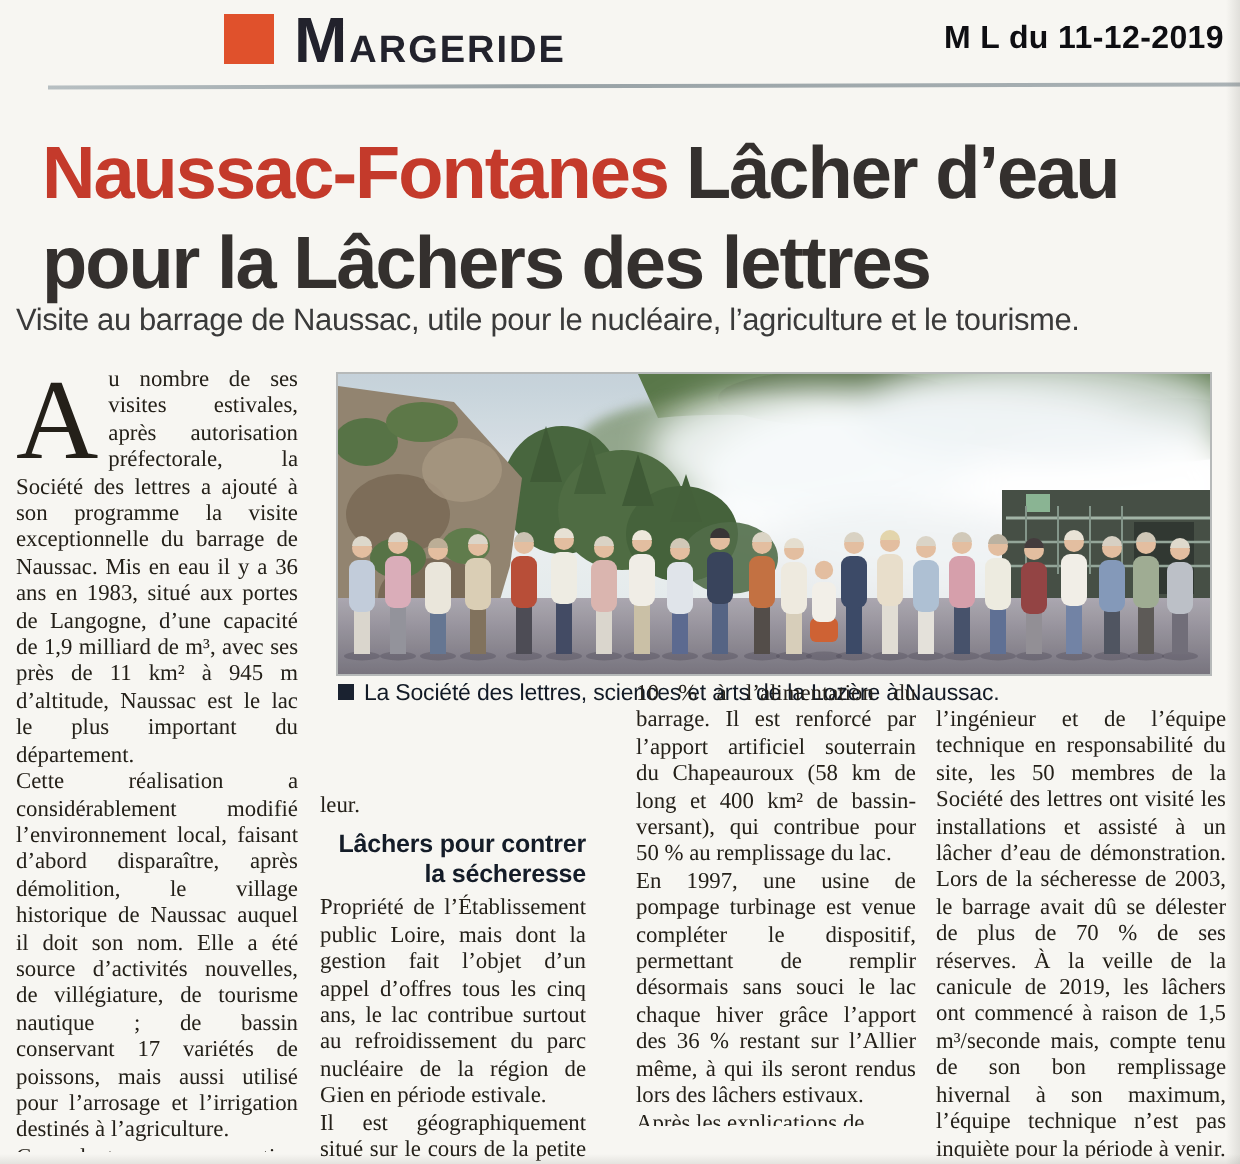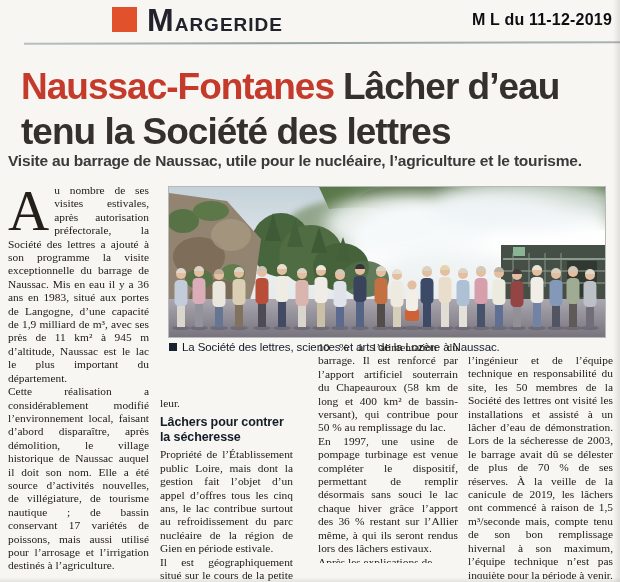--- a/index.html
+++ b/index.html
@@ -31,21 +31,21 @@
 
   
   .headline{
     position:absolute;left:7px;top:50px;width:608px;margin:14px;
     font-size:37px;line-height:45px;font-weight:700;letter-spacing:-1px;
     color:#34302e;
   }
   .headline .kicker{color:#c43a2b;margin-right:9px;}
   .standfirst{
     position:absolute;left:8px;top:151px;width:610px;
-    font-size:15.5px;line-height:19px;font-weight:700;color:#3a3a3a;letter-spacing:-.2px;
+    font-size:15.5px;line-height:19px;font-weight:400;color:#3a3a3a;letter-spacing:-.2px;
   }
 
   
   .col{
     position:absolute;
     font-family:"Liberation Serif",serif;
     font-size:11.4px;line-height:13.4px;text-align:justify;
     color:#242019;hyphens:auto;overflow:hidden;
   }
   .col p{margin:0;}
@@ -53,21 +53,21 @@
   .col-2{left:160px;top:357px;width:133px;height:222px;margin-top:40px;}
   .col-3{left:318px;top:341px;width:140px;height:222px;}
   .col-4{left:468px;top:354px;width:145px;height:225px;}
   .dropcap{
     float:left;font-size:57px;line-height:47px;
     padding:3px 5px 0 0;color:#242019;
   }
   .subhead{
     font-family:"Liberation Sans",sans-serif;
     font-weight:700;font-size:12.5px;line-height:15px;
-    color:#141c28;margin:5px 0 3px;text-align:left;letter-spacing:-.1px;
+    color:#141c28;margin:5px 0 3px;text-align:right;letter-spacing:-.1px;
   }
 
   
   .photo-frame{
     position:absolute;left:168px;top:186px;width:436px;height:150px;
     border:1px solid #b6b9b9;background:#dfe5e7;
   }
   .photo-frame svg{display:block;}
   .caption{
     position:absolute;left:169px;top:341px;width:438px;
@@ -87,21 +87,21 @@
 </head>
 <body>
 
 <div class="page">
 
   <div class="brand-square"></div>
   <div class="section-title">Margeride</div>
   <div class="edition-date">M L du 11-12-2019</div>
   <div class="header-rule"></div>
 
-  <h1 class="headline"><span class="kicker">Naussac-Fontanes</span><span>Lâcher d’eau</span><br><span>tenu la Société des lettres</span></h1>
+  <h1 class="headline"><span class="kicker">Naussac-Fontanes</span><span>Lâcher d’eau</span><br><span>pour la Lâchers des lettres</span></h1>
 
   <div class="standfirst">Visite au barrage de Naussac, utile pour le nucléaire, l’agriculture et le tourisme.</div>
 
   <div class="photo-frame">
     <svg width="436" height="150" viewBox="0 0 436 150">
       <defs>
         <linearGradient id="sky" x1="0" y1="0" x2="0" y2="1">
           <stop offset="0" stop-color="#c2cfd8"></stop>
           <stop offset="0.55" stop-color="#e9eef0"></stop>
           <stop offset="1" stop-color="#dde4e5"></stop>

